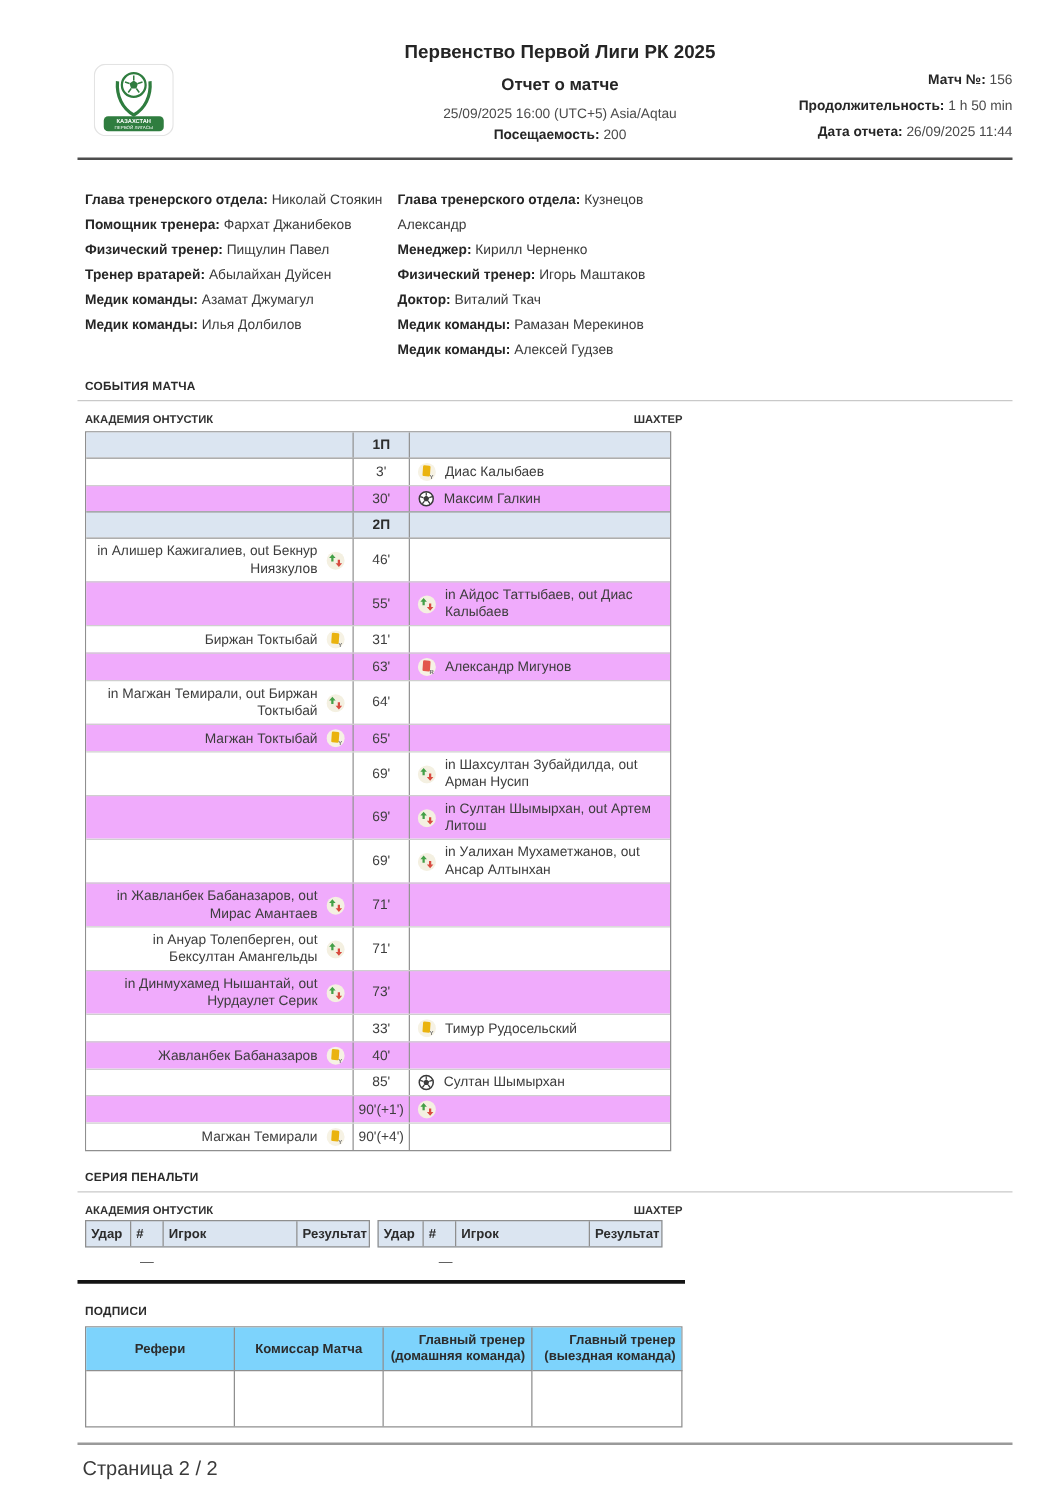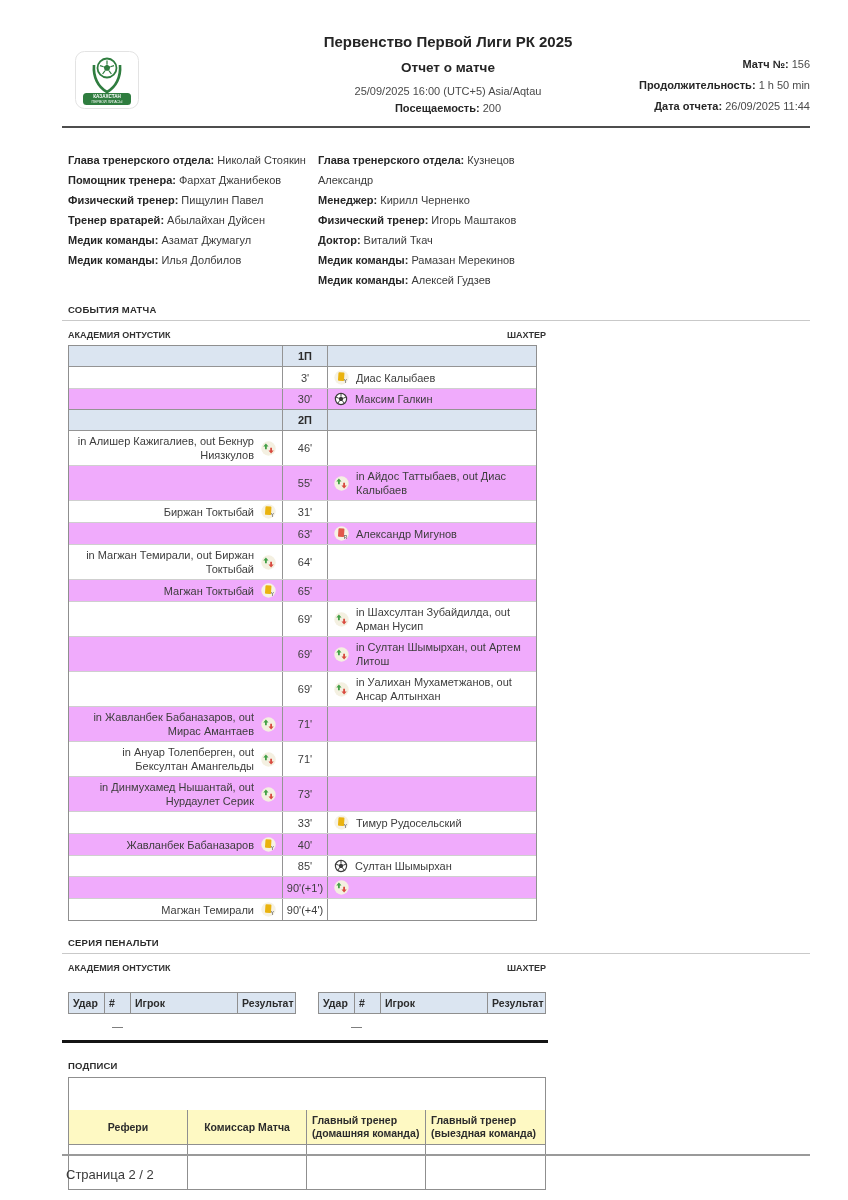--- a/index.html
+++ b/index.html
@@ -36,38 +36,38 @@
   .erow.period { background:#dbe5f1; font-weight:bold; color:#2c2c2c; }
   .erow.period + .erow { border-top:1px solid #949494; }
   .erow + .erow.period { border-top:1px solid #949494; }
   .ecell { padding:3px 6px; display:flex; align-items:center; gap:7px; line-height:14px; min-height:18px; }
   .ecell.left  { justify-content:flex-end; text-align:right; }
   .ecell.time  { justify-content:center; text-align:center; padding:3px 1px;
                  border-left:1px solid #949494; border-right:1px solid #949494; }
   .ecell.right { justify-content:flex-start; text-align:left; }
   .icon { flex:0 0 auto; display:flex; align-items:center; }
   
-  .ptables { display:flex; gap:22px; margin-top:19px; }
+  .ptables { display:flex; gap:6px; margin-top:3px; }
   .ptable { display:grid; grid-template-columns:36px 26px 107px 57px; border:1px solid #8f8f8f;
             background:#dbe5f1; font-weight:bold; font-size:10.5px; color:#2c2c2c; }
   .pcell { padding:3px 4px; border-right:1px solid #8f8f8f; line-height:14px; }
   .pcell:last-child { border-right:none; }
   .pdashes { display:flex; width:478px; margin-top:6px; font-size:11px; color:#555; }
   .pdash { width:228px; margin-right:22px; padding-left:44px; }
   .pthick { width:486px; margin-left:-6px; height:3px; background:#141414; margin-top:8px; }
   
   .stable { width:478px; border:1px solid #8f8f8f; margin-top:6px; font-size:10.5px; }
   .srow { display:grid; grid-template-columns:119px 119px 119px 119.5px; }
-  .srow.head { background:#fef9c3; font-weight:bold; color:#2c2c2c; text-align:left;margin-top:32px; }
+  .srow.head { background:#7dd3fc; font-weight:bold; color:#2c2c2c; text-align:right; }
   .scell { border-right:1px solid #8f8f8f; padding:4px 5px; display:flex; align-items:center; justify-content:center; line-height:13px; min-height:30px; }
   .scell:last-child { border-right:none; }
   .srow.body .scell { height:45px; border-top:1px solid #8f8f8f; }
   
   .footer-line { position:absolute; left:62px; top:1154px; width:748px; height:2px; background:#9a9a9a; }
-  .footer-text { position:absolute; left:66px; top:1167px; font-size:13px; color:#3a3a3a; }
+  .footer-text { position:absolute; left:66px; top:1167px; font-size:16px; color:#3a3a3a; }
 </style>
 </head>
 <body>
 
 <div class="page">
 
   <div class="hdr">
     <div class="logo">
       <svg width="64" height="58" viewBox="0 0 64 58">
         <rect x="0.5" y="0.5" width="63" height="57" rx="9" fill="#ffffff" stroke="#e3e3e3"></rect>

